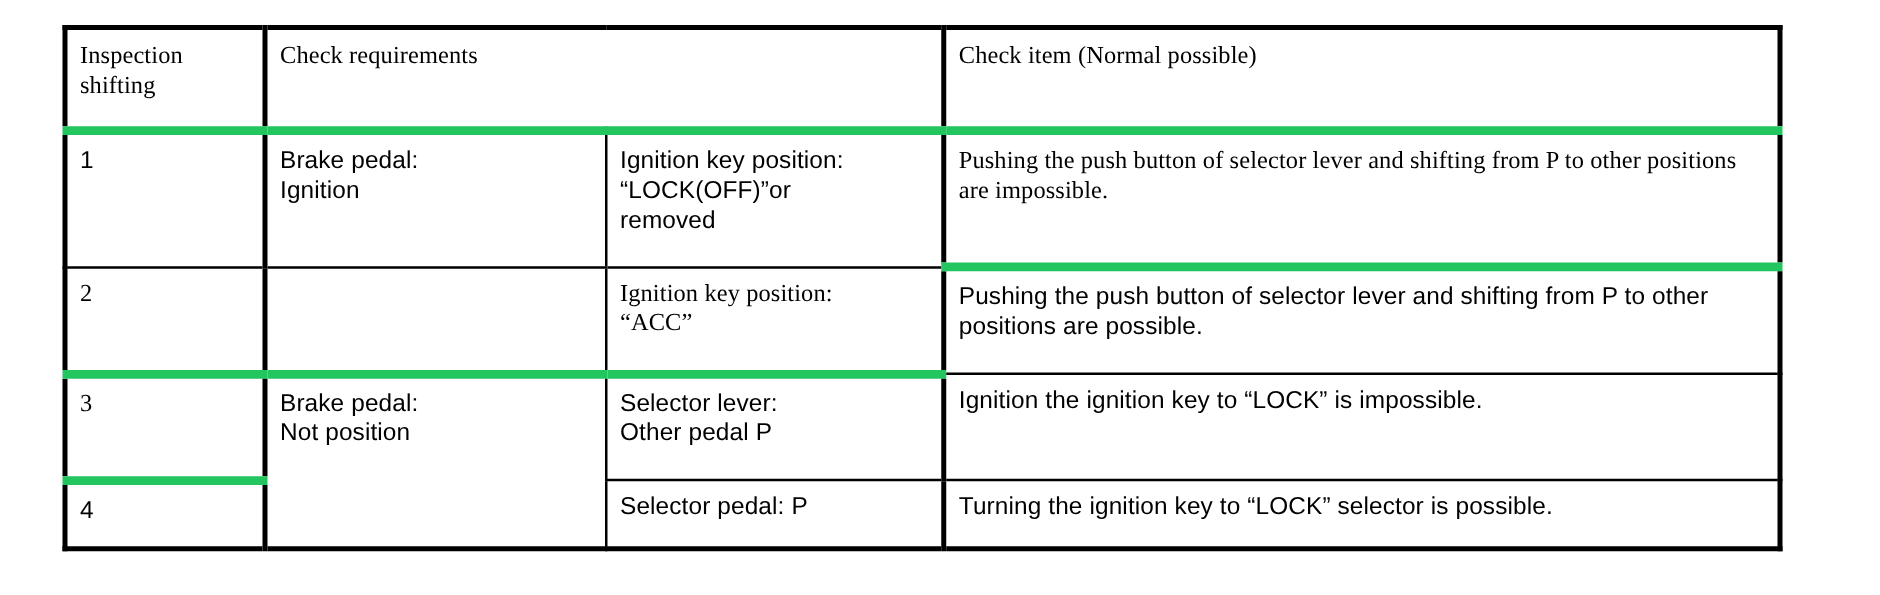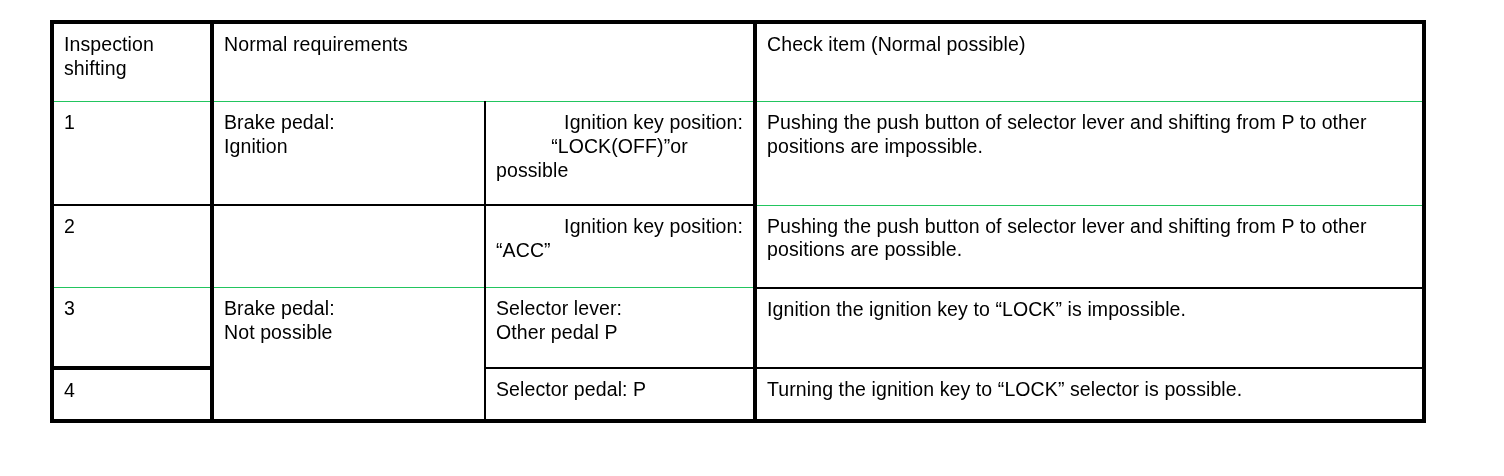--- a/index.html
+++ b/index.html
@@ -49,21 +49,21 @@
   .insp-table {
     border-top: 4px solid #000;
     border-bottom: 4px solid #000;
     border-left: 4px solid #000;
     border-right: 4px solid #000;
   }
 
   
   .bd-left-thick  { border-left: 4px solid #000; }
   .bd-top-thick   { border-top: 4px solid #000; }
-  .bd-bottom-thick{ border-bottom: 1px solid #22c55e; }
+  .bd-bottom-thick{ border-bottom: 7px solid #22c55e; font-family: Liberation Serif, serif; }
 
   
   .bd-left-thin   { border-left: 2px solid #000; }
   .bd-bottom-thin { border-bottom: 2px solid #000; }
 
   
   col.c-proc { width: 160px; }   
   col.c-req  { width: 273px; }   
   col.c-cond { width: 270px; }   
   col.c-item { width: 669px; }   
@@ -73,21 +73,21 @@
   .num { font-size: 19.5px; }
 
   
   .just {
     text-align: justify;
     text-align-last: left;
     -webkit-hyphens: none;
     hyphens: none;
   }
 
-  .nowrapline { white-space: nowrap; text-align: right; }
+  .nowrapline { white-space: nowrap; }
 
   .row-head td { height: 62px; }
   .row-1 td    { height: 87px; }
   .row-2 td    { height: 66px; }
   .row-3 td    { height: 63px; }
   .row-4 td    { height: 34px; }
 
   .pad-tight { padding-top: 7px; }
 </style>
 </head>
@@ -103,43 +103,43 @@
       <col class="c-item">
     </colgroup>
     <tbody>
 
       <tr class="row-head">
         <td class="cell-head bd-bottom-thick">
           <div>Inspection</div>
           <div>shifting</div>
         </td>
         <td class="cell-head bd-left-thick bd-bottom-thick" colspan="2">
-          <span>Normal requirements</span>
+          <span>Check requirements</span>
         </td>
         <td class="cell-head bd-left-thick bd-bottom-thick">
           <span>Check item (Normal possible)</span>
         </td>
       </tr>
 
       <tr class="row-1">
         <td class="num bd-bottom-thin">1</td>
 
         <td class="bd-left-thick bd-bottom-thin">
           <div>Brake pedal:</div>
           <div>Ignition</div>
         </td>
 
         <td class="bd-left-thin bd-bottom-thin">
           <div class="nowrapline">Ignition key position:</div>
-          <div style="display:flex;justify-content:center;">
+          <div style="display:flex;justify-content:flex-start;">
             <span>“LOCK</span>
             <span>(OFF)”</span>
             <span>or</span>
           </div>
-          <div>possible</div>
+          <div>removed</div>
         </td>
 
         <td class="bd-left-thick bd-bottom-thick just">Pushing the push button of selector lever and shifting from P to other positions are impossible.</td>
       </tr>
 
       <tr class="row-2">
         <td class="num bd-bottom-thick">2</td>
 
         <td class="bd-left-thick bd-bottom-thick">
           <span></span>
@@ -151,21 +151,21 @@
         </td>
 
         <td class="bd-left-thick bd-bottom-thin just">Pushing the push button of selector lever and shifting from P to other positions are possible.</td>
       </tr>
 
       <tr class="row-3">
         <td class="num bd-bottom-thick">3</td>
 
         <td class="bd-left-thick" rowspan="2">
           <div>Brake pedal:</div>
-          <div>Not possible</div>
+          <div>Not position</div>
         </td>
 
         <td class="bd-left-thin bd-bottom-thin">
           <div>Selector lever:</div>
           <div>Other pedal P</div>
         </td>
 
         <td class="bd-left-thick bd-bottom-thin">Ignition the ignition key to “LOCK” is impossible.</td>
       </tr>
 

